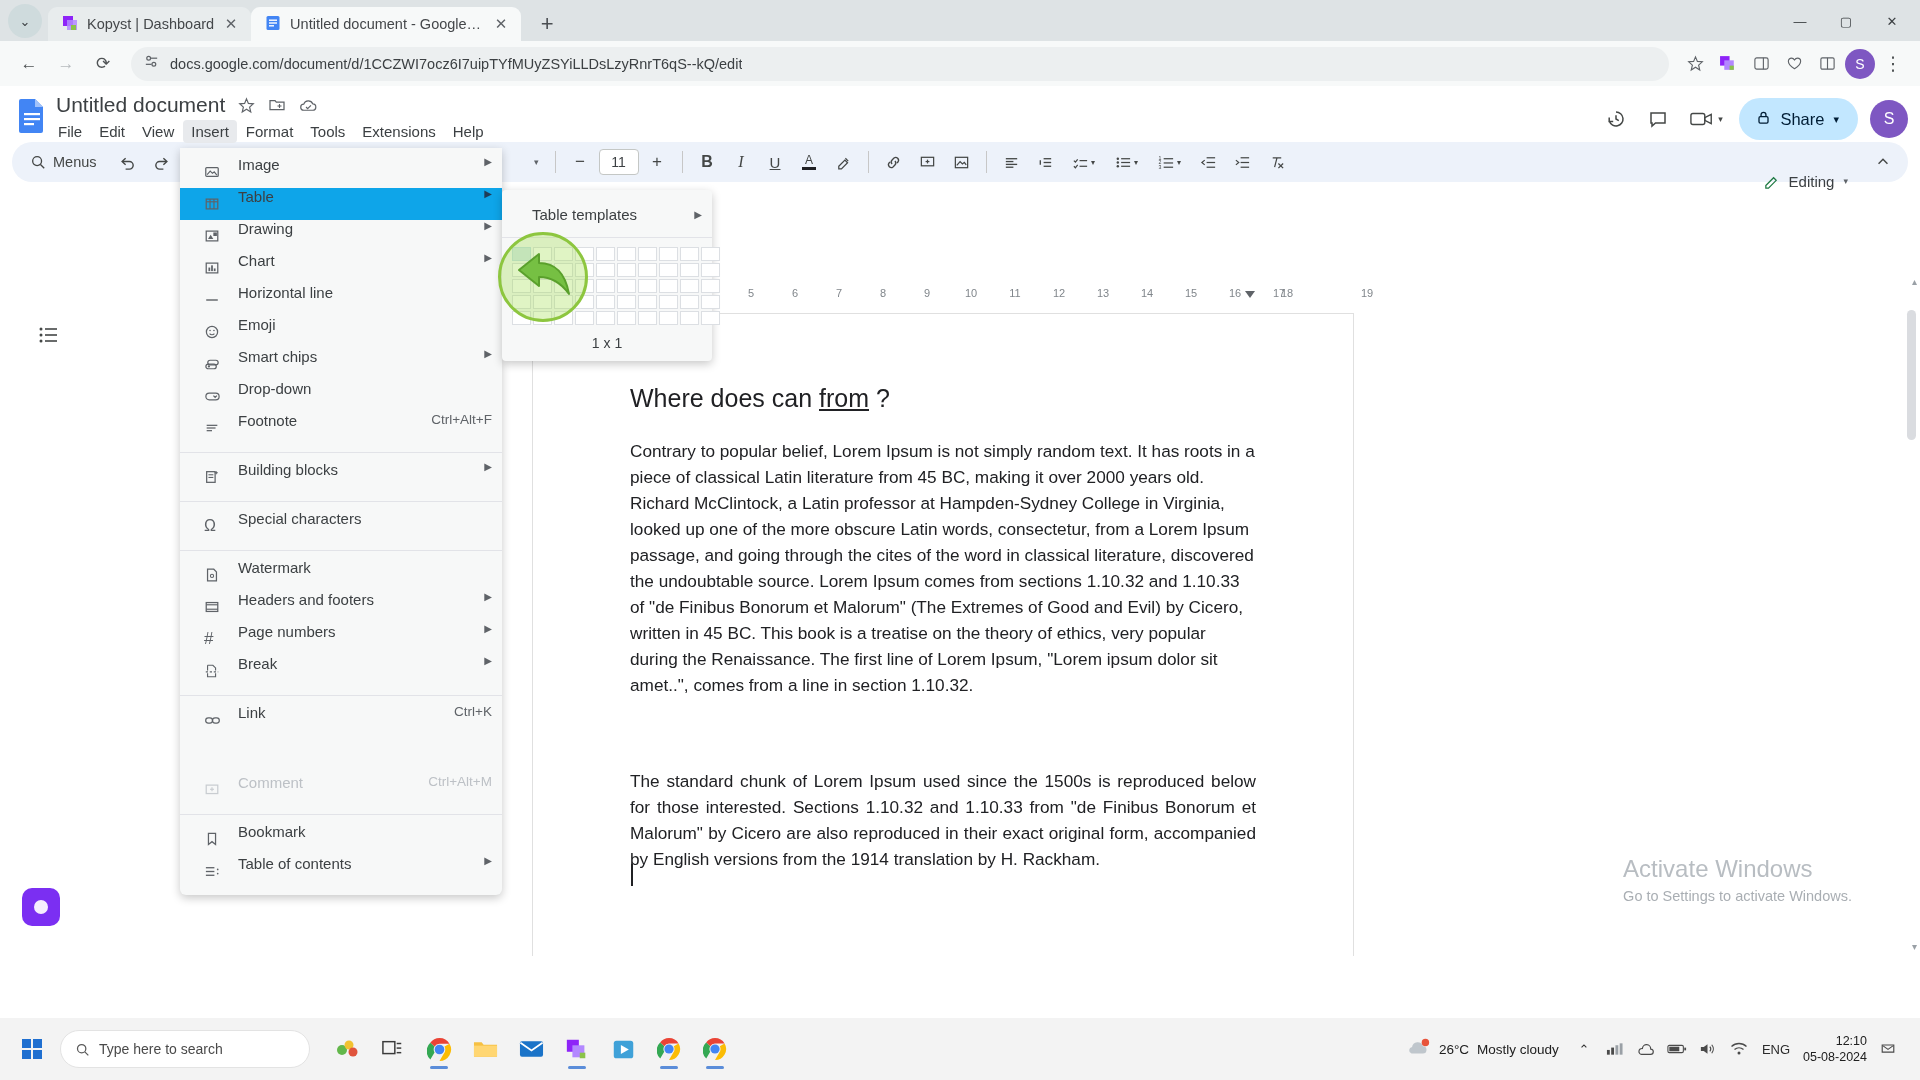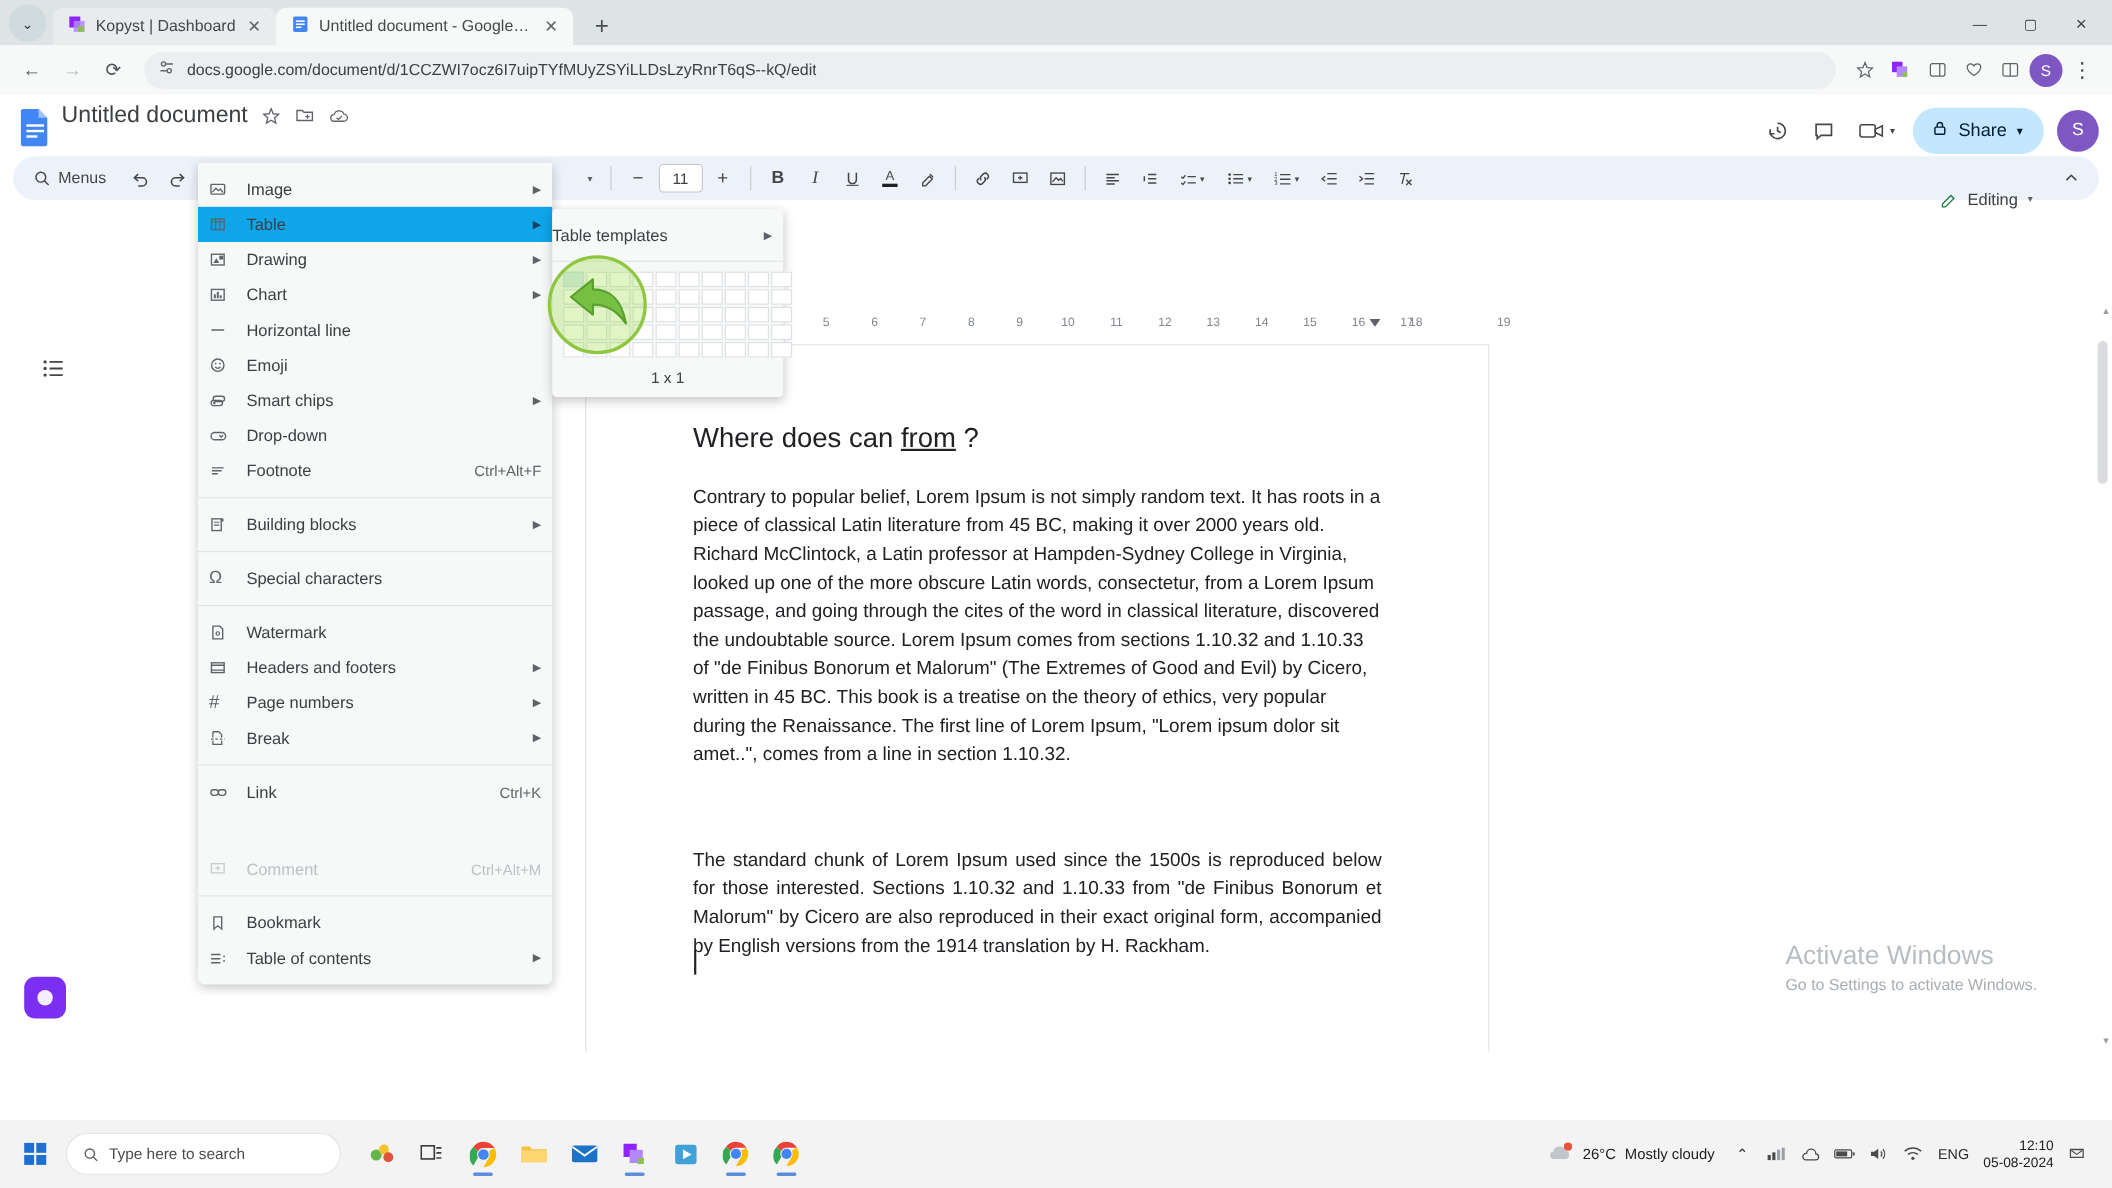--- a/index.html
+++ b/index.html
@@ -92,36 +92,36 @@
   #scr-up,#scr-dn { position:absolute; right:3px; font-size:10px; color:#9aa0a6; }
 
   
   #floatbtn { position:absolute; left:22px; bottom:30px; width:38px; height:38px; border-radius:10px;
               background:#7b2ff2; display:flex;align-items:center;justify-content:center; }
   #floatbtn .dot { width:14px;height:14px;border-radius:7px;background:#fff; opacity:.92;}
 
   
   #insertmenu { position:absolute; left:180px; top:148px; width:322px; background:#f7f8f8;
                 border-radius:0 0 6px 6px; box-shadow:0 3px 10px rgba(0,0,0,.22); padding:8px 0 8px 0; z-index:40;}
-  .mi { height:32px; display:flex; align-items:center; padding:0 10px 0 10px; font-size:15px; color:#3c4043; position:relative;}
+  .mi { height:32px; display:flex; padding:0 10px 0 24px; font-size:15px; color:#3c4043; position:relative;}
   .mi.hl { background:#0ea5e9; }
   .mi.disabled { color:#bdc1c6;margin-top:38px; }
   .mi .mico { width:34px; flex:none; display:flex; align-items:center; justify-content:flex-start; color:#5f6368; font-size:15px;}
   .mi.disabled .mico { color:#c9cdd1; }
   .mi .mlabel { flex:1; }
   .mi .mkey { font-size:13.5px; color:#5f6368; margin-left:12px; }
   .mi.disabled .mkey { color:#bdc1c6; }
   .mi .marrow { font-size:10px; color:#5f6368; margin-left:10px; }
   .mi.hl .marrow { color:#1f3b57; }
   .msep { height:1px; background:#e2e3e8; margin:8px 0; }
 
   
   #tablesub { position:absolute; left:502px; top:190px; width:210px; background:#f7f8f8;
               box-shadow:0 3px 10px rgba(0,0,0,.22); border-radius:4px; padding:8px 0 10px 0; z-index:45;}
-  #tt-row { height:32px; display:flex; align-items:center; padding:0 10px 0 0; font-size:15px; color:#3c4043;}
+  #tt-row { height:32px; display:flex; align-items:center; padding:0 10px 0 30px; font-size:15px; color:#3c4043;}
   #tt-row .marrow { margin-left:auto; font-size:10px; color:#5f6368;}
   #tt-sep { height:1px; background:#e2e3e8; margin:7px 0 9px 0;}
   #grid { display:grid; grid-template-columns:repeat(10,19px); grid-auto-rows:14px; gap:2px; padding:0 10px;}
   .cell { border:1px solid #dcdfe3; background:#fff; }
   .cell.sel { background:#d6e8ef; border-color:#c3dde8; }
   #gridlabel { text-align:center; font-size:14px; color:#3c4043; margin-top:10px;}
 
   
   #cursorhl { position:absolute; left:498px; top:232px; width:90px; height:90px; border-radius:45px;
               background:rgba(160,220,70,.32); border:3px solid #8dc63f; z-index:60;}
@@ -262,20 +262,30 @@
             </svg>
         </span>
         <span class="title-ico">
           <svg width="19" height="19" viewBox="0 0 20 18">
               <path d="M5 14h9.2a3.4 3.4 0 0 0 .2-6.8A5 5 0 0 0 5 7.6 3.2 3.2 0 0 0 5 14z" fill="none" stroke="#5f6368" stroke-width="1.25"></path>
               <polyline points="7.4,10.6 9.1,12.3 12.6,8.8" fill="none" stroke="#5f6368" stroke-width="1.25"></polyline>
             </svg>
         </span>
       </div>
 
+      <div id="menubar">
+        <span class="menu-item">File</span>
+        <span class="menu-item">Edit</span>
+        <span class="menu-item">View</span>
+        <span class="menu-item open">Insert</span>
+        <span class="menu-item">Format</span>
+        <span class="menu-item">Tools</span>
+        <span class="menu-item">Extensions</span>
+        <span class="menu-item">Help</span>
+      </div>
     </div>
 
     <div id="docs-topright">
       <div class="tr-ico">
         <svg width="22" height="22" viewBox="0 0 22 22">
             <path d="M11 4a7 7 0 1 1-6.6 9.3" fill="none" stroke="#444746" stroke-width="1.5"></path>
             <polyline points="4.2,9.6 4.2,13.6 8.2,13.6" fill="none" stroke="#444746" stroke-width="1.5"></polyline>
             <polyline points="11,7.2 11,11 13.8,12.6" fill="none" stroke="#444746" stroke-width="1.5"></polyline>
           </svg>
       </div>

